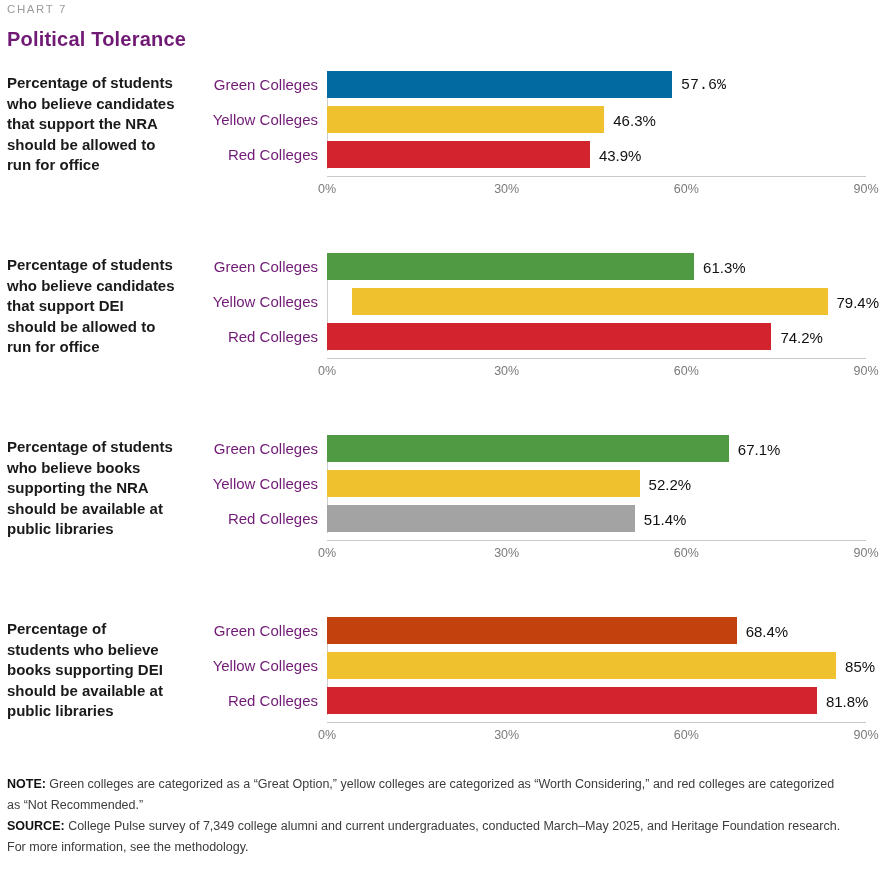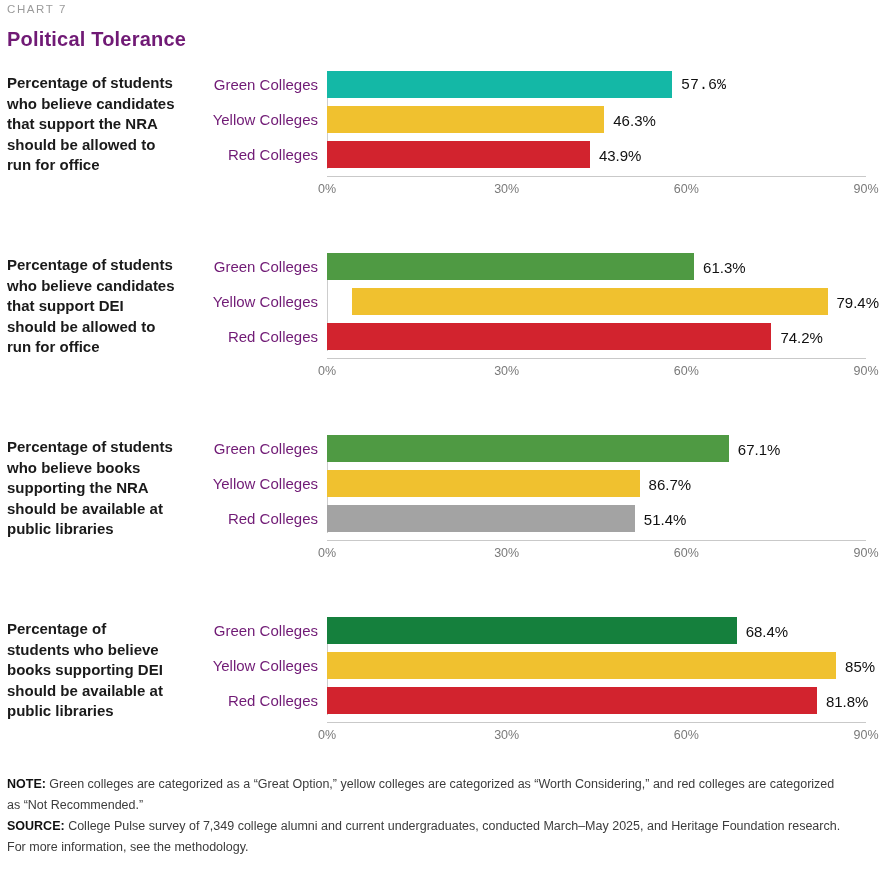--- a/index.html
+++ b/index.html
@@ -119,21 +119,21 @@
     <div class="group-label">Percentage of students
 who believe candidates
 that support the NRA
 should be allowed to
 run for office</div>
     <div class="chart">
       <div class="vline"></div>
       <div class="bar-line">
         <div class="cat">Green Colleges</div>
         <div class="track">
-          <div class="bar" style="width: 64%; background: #14b8a6; font-family: Liberation Mono, monospace;">
+          <div class="bar" style="width: 64%; background: #0369a1; font-family: Liberation Mono, monospace;">
             <span class="val">57.6%</span>
           </div>
         </div>
       </div>
       <div class="bar-line">
         <div class="cat">Yellow Colleges</div>
         <div class="track">
           <div class="bar" style="width: 51.4444%; background: rgb(240, 193, 47);">
             <span class="val">46.3%</span>
           </div>
@@ -210,21 +210,21 @@
         <div class="track">
           <div class="bar" style="width: 74.5556%; background: rgb(79, 154, 67);">
             <span class="val">67.1%</span>
           </div>
         </div>
       </div>
       <div class="bar-line">
         <div class="cat">Yellow Colleges</div>
         <div class="track">
           <div class="bar" style="width: 58%; background: rgb(240, 193, 47);">
-            <span class="val">86.7%</span>
+            <span class="val">52.2%</span>
           </div>
         </div>
       </div>
       <div class="bar-line">
         <div class="cat">Red Colleges</div>
         <div class="track">
           <div class="bar" style="width: 57.1111%; background: #a3a3a3;">
             <span class="val">51.4%</span>
           </div>
         </div>
@@ -242,21 +242,21 @@
     <div class="group-label">Percentage of
 students who believe
 books supporting DEI
 should be available at
 public libraries</div>
     <div class="chart">
       <div class="vline"></div>
       <div class="bar-line">
         <div class="cat">Green Colleges</div>
         <div class="track">
-          <div class="bar" style="width: 76%; background: #15803d;">
+          <div class="bar" style="width: 76%; background: #c2410c;">
             <span class="val">68.4%</span>
           </div>
         </div>
       </div>
       <div class="bar-line">
         <div class="cat">Yellow Colleges</div>
         <div class="track">
           <div class="bar" style="width: 94.4444%; background: rgb(240, 193, 47);">
             <span class="val">85%</span>
           </div>

